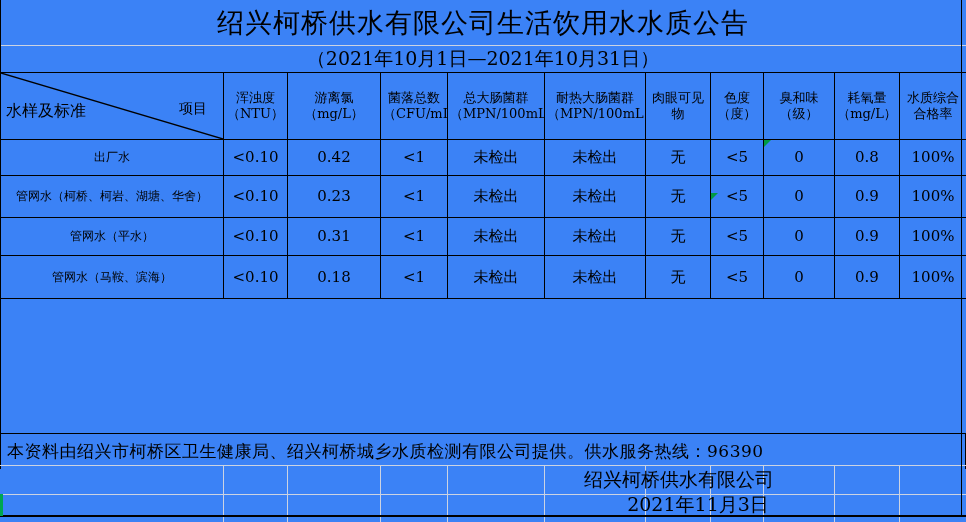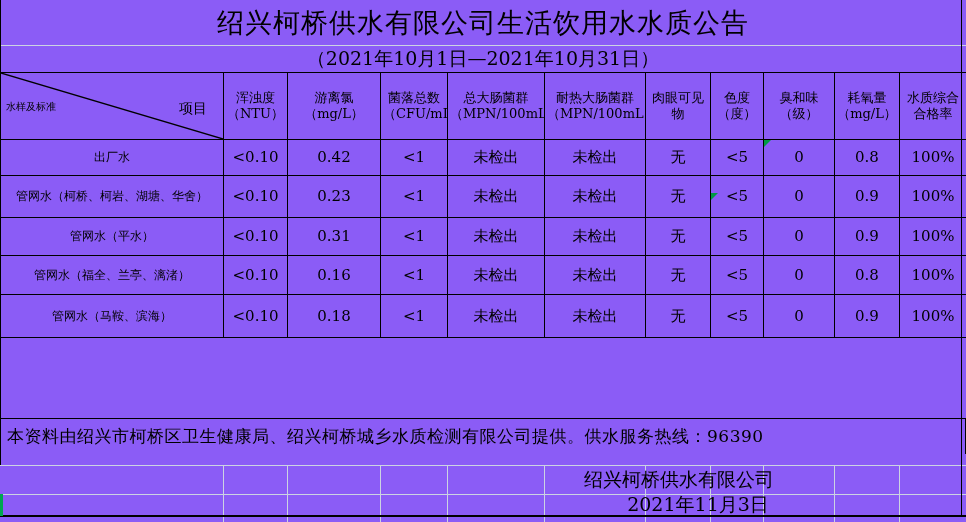--- a/index.html
+++ b/index.html
@@ -1,18 +1,18 @@
 <!DOCTYPE html>
 <html><head>
 <meta charset="utf-8">
 <style>
   * { margin:0; padding:0; box-sizing:border-box; }
   body { background:#fff; }
   .sheet {
-    position:relative; width:966px; height:522px; background:#8b5cf6;
+    position:relative; width:966px; height:522px; background:#3b82f6;
     font-family:"DejaVu Serif", "Liberation Serif", serif; color:#000;
     overflow:hidden;
   }
   .title-row {
     position:absolute; left:0; top:0; width:966px; height:45px;
     display:flex; align-items:center; justify-content:center;
     font-size:27px; letter-spacing:1px;
   }
   .subtitle-row {
     position:absolute; left:0; top:45px; width:966px; height:27px;
@@ -27,24 +27,24 @@
     border:1px solid #000; text-align:center; vertical-align:middle;
     padding:0 2px; font-weight:normal; line-height:1.25; overflow:hidden;
   }
   table.main th { font-size:13px; }
   td.row-label { font-size:12px; line-height:1.15; }
   td.data-cell { font-size:15px; }
   td.pre { white-space:pre-line; }
   td.std-chlorine { font-size:13px; text-align:left; padding-left:4px; line-height:1.3; }
   th.corner { position:relative; padding:0; }
   .corner-svg { position:absolute; left:0; top:0; width:100%; height:100%; }
-  .corner-left  { position:absolute; left:5px;  top:28px; font-size:10px; }
+  .corner-left  { position:absolute; left:5px;  top:28px; font-size:16px; }
   .corner-right { position:absolute; right:16px; top:27px; font-size:14px; }
   .footer-bar {
-    position:absolute; left:0; top:418px; width:966px; height:36px;
+    position:absolute; left:0; top:433px; width:966px; height:36px;
     border:1px solid #000; border-bottom:none;
     display:flex; align-items:center; padding-left:6px;
     font-size:17px; letter-spacing:0.5px;
   }
   .company-row {
     position:absolute; left:447px; top:465px; width:452px; height:29px;
     display:flex; align-items:center; justify-content:center; font-size:19px;margin-left:6px;
   }
   .date-row {
     position:absolute; left:447px; top:494px; width:452px; height:22px;
@@ -136,33 +136,20 @@
       <td class="data-cell">0.31</td>
       <td class="data-cell">&lt;1</td>
       <td class="data-cell">未检出</td>
       <td class="data-cell">未检出</td>
       <td class="data-cell">无</td>
       <td class="data-cell">&lt;5</td>
       <td class="data-cell">0</td>
       <td class="data-cell">0.9</td>
       <td class="data-cell">100%</td>
     </tr>
-    <tr style="height:39px">
-      <td class="row-label">管网水（福全、兰亭、漓渚）</td>
-      <td class="data-cell">&lt;0.10</td>
-      <td class="data-cell">0.16</td>
-      <td class="data-cell">&lt;1</td>
-      <td class="data-cell">未检出</td>
-      <td class="data-cell">未检出</td>
-      <td class="data-cell">无</td>
-      <td class="data-cell">&lt;5</td>
-      <td class="data-cell">0</td>
-      <td class="data-cell">0.8</td>
-      <td class="data-cell">100%</td>
-    </tr>
     <tr style="height:43px">
       <td class="row-label">管网水（马鞍、滨海）</td>
       <td class="data-cell">&lt;0.10</td>
       <td class="data-cell">0.18</td>
       <td class="data-cell">&lt;1</td>
       <td class="data-cell">未检出</td>
       <td class="data-cell">未检出</td>
       <td class="data-cell">无</td>
       <td class="data-cell">&lt;5</td>
       <td class="data-cell">0</td>

